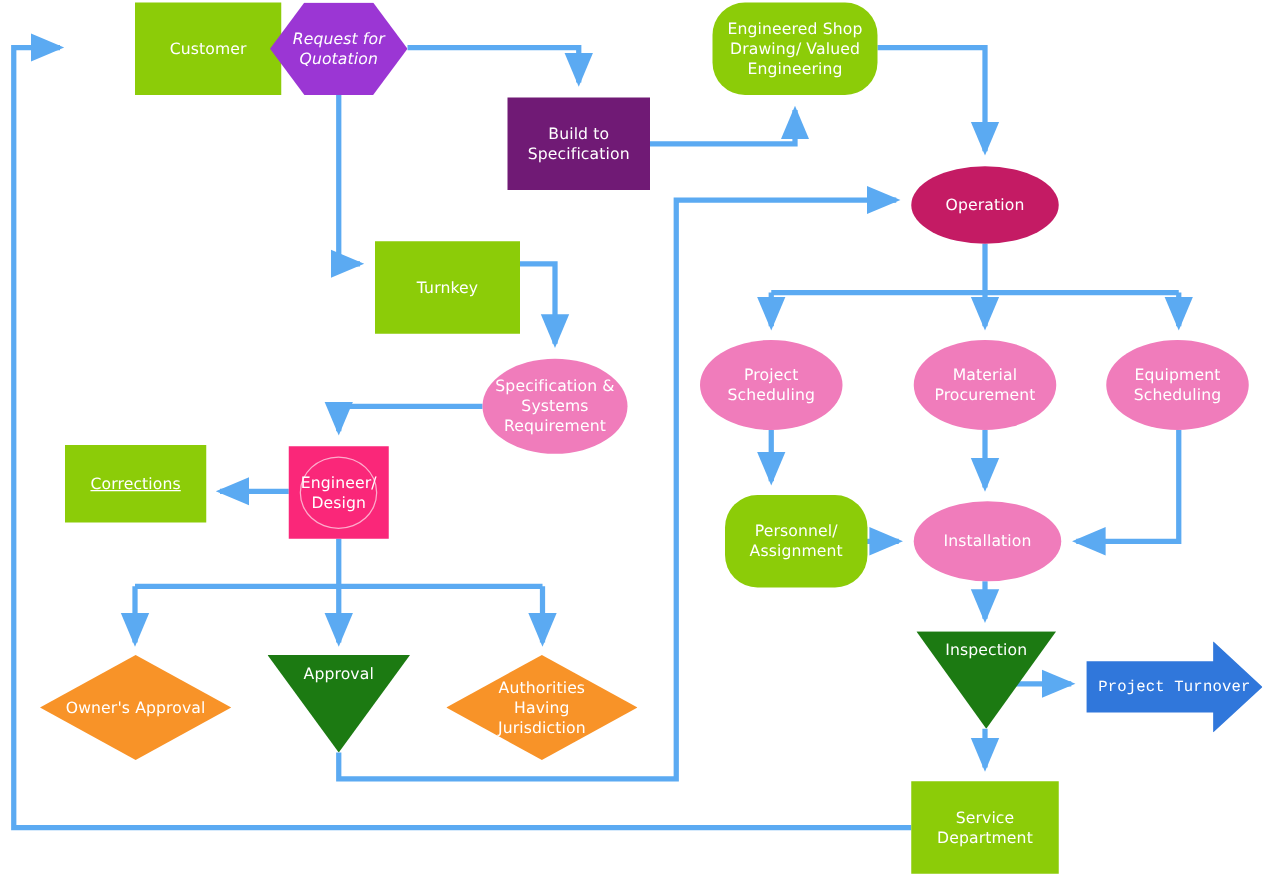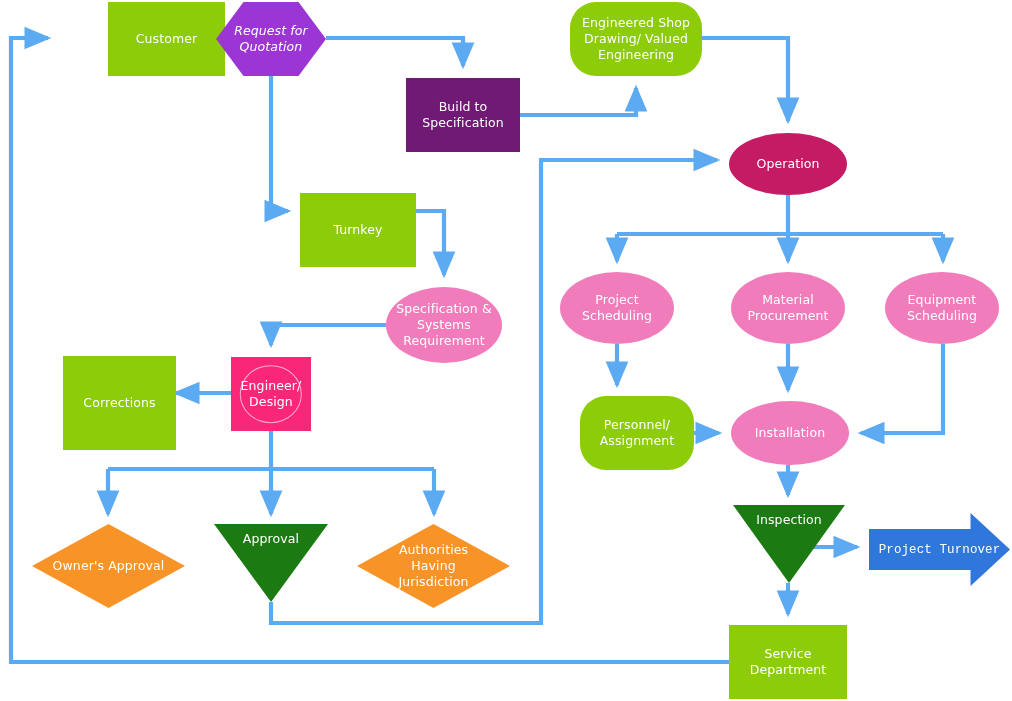--- a/index.html
+++ b/index.html
@@ -156,21 +156,21 @@
 Scheduling</span>
       </div>
       <div class="node ellipse" style="left: 731px; top: 272px; width: 114px; height: 72px; background: rgb(240, 124, 187);">
         <span class="lbl">Material
 Procurement</span>
       </div>
       <div class="node ellipse" style="left: 885px; top: 272px; width: 114px; height: 72px; background: rgb(240, 124, 187); justify-content: center;">
         <span class="lbl">Equipment
 Scheduling</span>
       </div>
-      <div class="node rect" style="left: 63px; top: 356px; width: 113px; height: 94px; background: rgb(140, 204, 8);">
+      <div class="node rect" style="left: 52px; top: 356px; width: 113px; height: 62px; background: rgb(140, 204, 8); text-decoration: underline;">
         <span class="lbl">Corrections</span>
       </div>
       <div class="node sq-circle" style="left: 231px; top: 357px; width: 80px; height: 74px; background: rgb(250, 39, 121);">
         <span class="lbl">Engineer/
 Design</span>
       </div>
       <div class="node rrect" style="left: 580px; top: 396px; width: 114px; height: 74px; background: rgb(140, 204, 8);">
         <span class="lbl">Personnel/
 Assignment</span>
       </div>

